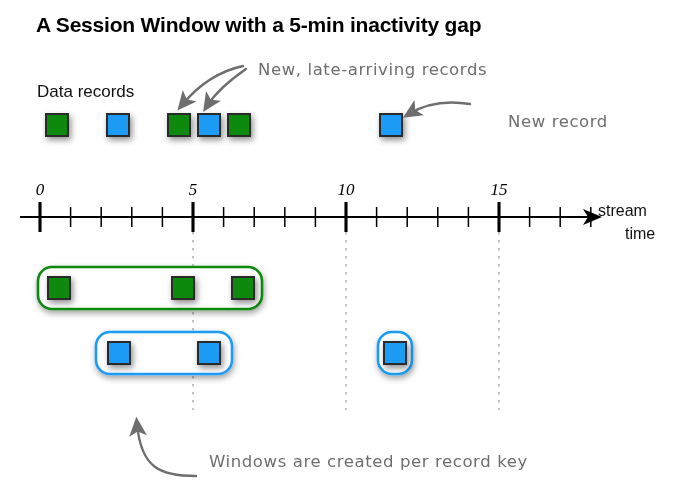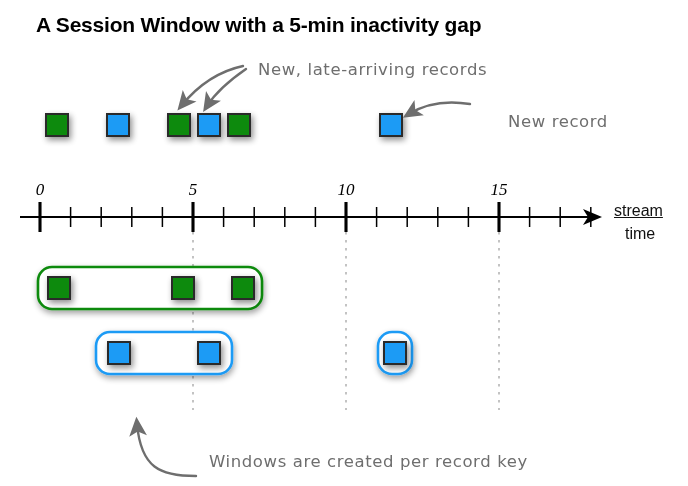--- a/index.html
+++ b/index.html
@@ -39,25 +39,24 @@
     color: #000000;
     letter-spacing: -0.2px;
   }
   #data-records-label {
     left: 37px;
     top: 82px;
     font-size: 17px;
     color: #111111;
   }
   #stream-label-line1 {
-    left: 614px;
+    left: 598px;
     top: 202px;
     font-size: 16px;
     color: #111111;
-    text-decoration: underline;
   }
   #stream-label-line2 {
     left: 625px;
     top: 225px;
     font-size: 16px;
     color: #111111;
   }
   .hand-text {
     fill: #6e6e6e;
     font-family: "DejaVu Sans", sans-serif;
@@ -207,18 +206,19 @@
         </g>
         <g>
           <path d="M 196,476 C 160,476 141,468 137,424" fill="none" stroke="#6e6e6e" stroke-width="2.4" stroke-linecap="round" marker-end="url(#handarrow)"></path>
           <text x="209" y="467" class="hand-text">Windows are created per record key</text>
         </g>
       </g>
   </svg>
 
   <div class="html-text" id="page-title">A Session Window with a 5-min inactivity gap</div>
 
+  <div class="html-text" id="data-records-label">Data records</div>
 
   <div class="html-text" id="stream-label-line1">stream</div>
 
   <div class="html-text" id="stream-label-line2">time</div>
 
 </div>
 
 </body></html>

